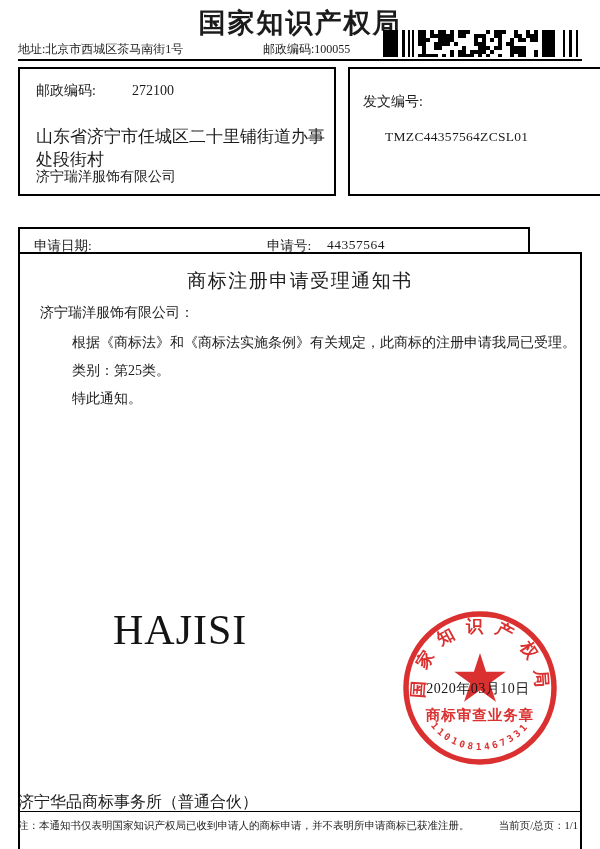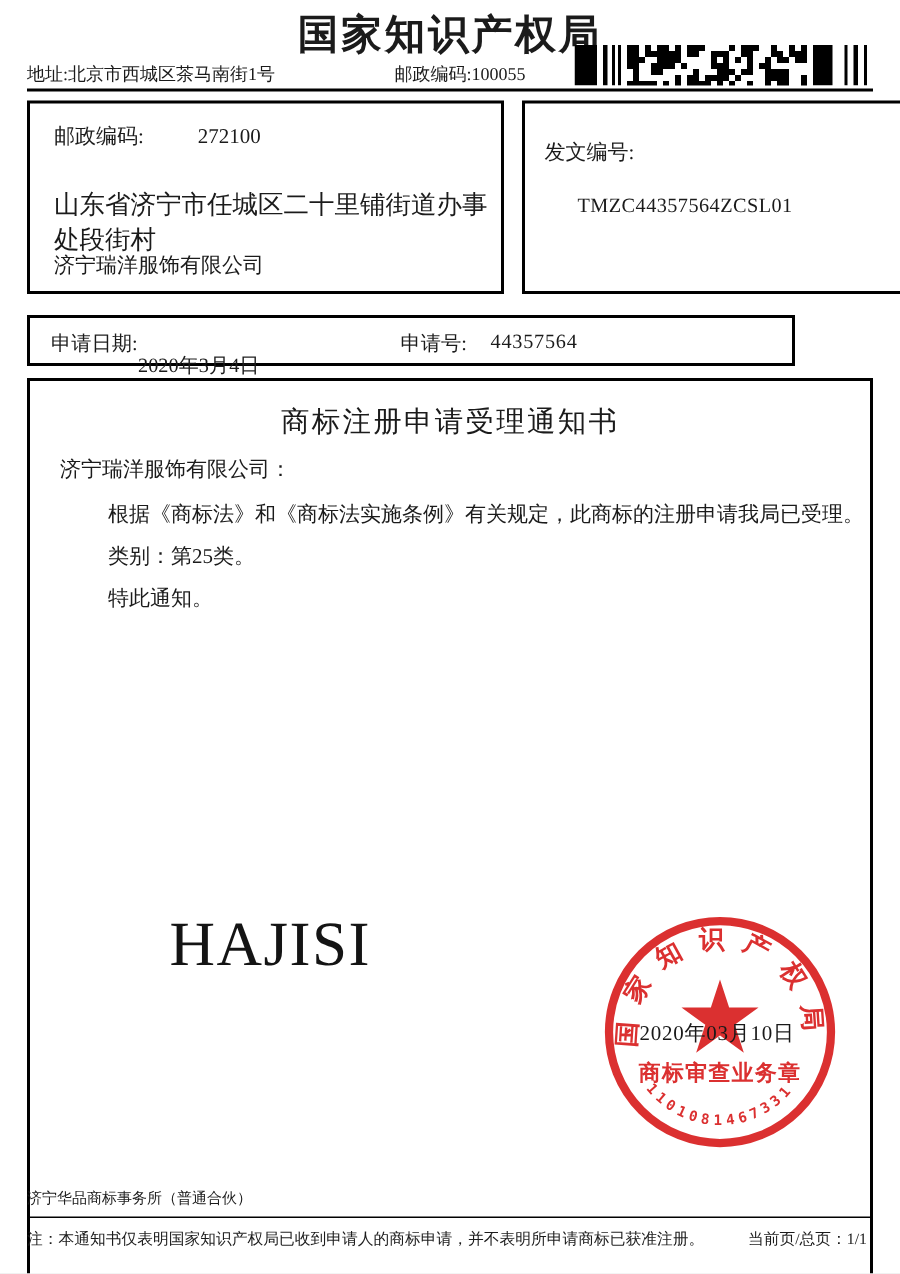--- a/index.html
+++ b/index.html
@@ -16,39 +16,39 @@
   .hr-top{top:59px;left:18px;width:564px;height:2px;background:#000;}
   .box{position:absolute;border:2px solid #000;box-sizing:border-box;background:#fff;}
   .recipient-box{left:18px;top:67px;width:318px;height:129px;}
   .rc-line1{top:13px;left:16px;font-size:14px;}
   .rc-line1 .val{margin-left:36px;}
   .rc-address{top:56px;left:16px;font-size:17px;}
   .rc-company{top:99px;left:16px;font-size:14px;}
   .dispatch-box{left:348px;top:67px;width:280px;height:129px;}
   .dp-label{top:24px;left:13px;font-size:14px;}
   .dp-value{top:60px;left:35px;font-size:13.5px;letter-spacing:0.3px;}
-  .app-box{left:18px;top:210px;width:512px;height:34px;}
+  .app-box{left:18px;top:227px;width:512px;height:34px;}
   .ap-date-label{top:8px;left:14px;font-size:13.5px;}
   .ap-date-value{top:8px;left:72px;font-size:13.5px;margin-top:15px;}
   .ap-num-label{top:8px;left:247px;font-size:13.5px;}
   .ap-num-value{top:8px;left:307px;font-size:13.5px;letter-spacing:0.5px;}
   .main-box{left:18px;top:252px;width:564px;height:639px;}
   .notice-title{top:14px;left:0;right:0;text-align:center;font-size:19px;letter-spacing:1.5px;}
   .addressee{top:50px;left:20px;font-size:14px;}
   .p1{top:80px;left:52px;font-size:14px;}
   .p2{top:108px;left:52px;font-size:14px;text-align:right;}
   .p3{top:136px;left:52px;font-size:14px;}
   .trademark{top:352px;left:93px;font-size:42px;letter-spacing:1px;color:#141414;font-family:Liberation Serif, serif;}
   .stamp{left:394px;top:602px;width:172px;height:172px;}
   .stamp svg{display:block;}
   .st-arc{font-size:17px;font-weight:bold;fill:#d92121;letter-spacing:11px;font-family:"Liberation Serif","DejaVu Serif",serif;}
   .st-serial{font-size:9.5px;font-weight:bold;fill:#d92121;letter-spacing:3px;font-family:"DejaVu Sans Mono","Liberation Mono",monospace;}
   .st-date{font-size:14px;fill:#191919;letter-spacing:0.5px;font-family:"Liberation Serif","DejaVu Serif",serif;}
   .st-office{font-size:14.5px;font-weight:bold;fill:#d92121;letter-spacing:1px;font-family:"Liberation Serif","DejaVu Serif",serif;}
-  .agency{top:792px;left:18px;font-size:10px;}
+  .agency{top:792px;left:18px;font-size:16px;}
   .hr-bottom{top:811px;left:18px;width:564px;height:1px;background:#000;}
   .note{top:819px;left:18px;font-size:10.5px;}
   .pageind{top:819px;right:22px;font-size:10.5px;}
 </style>
 </head>
 <body>
 
 <div class="page">
 
   <div class="abs org-title">国家知识产权局</div>

